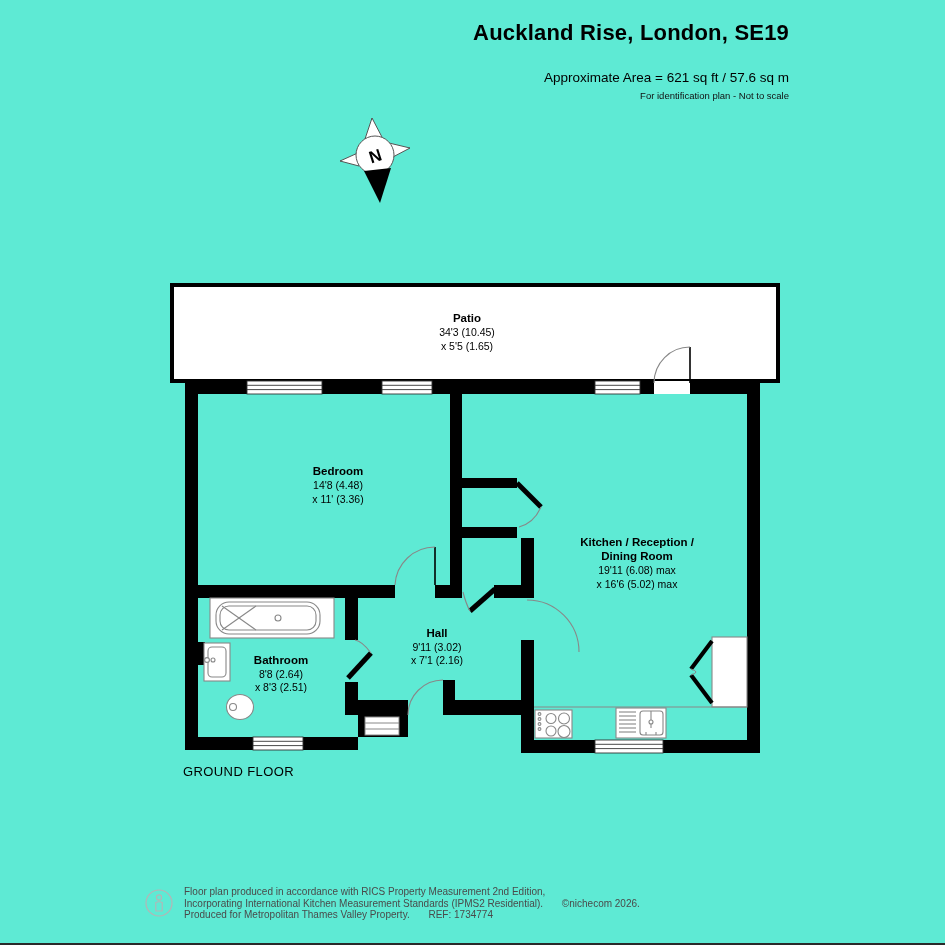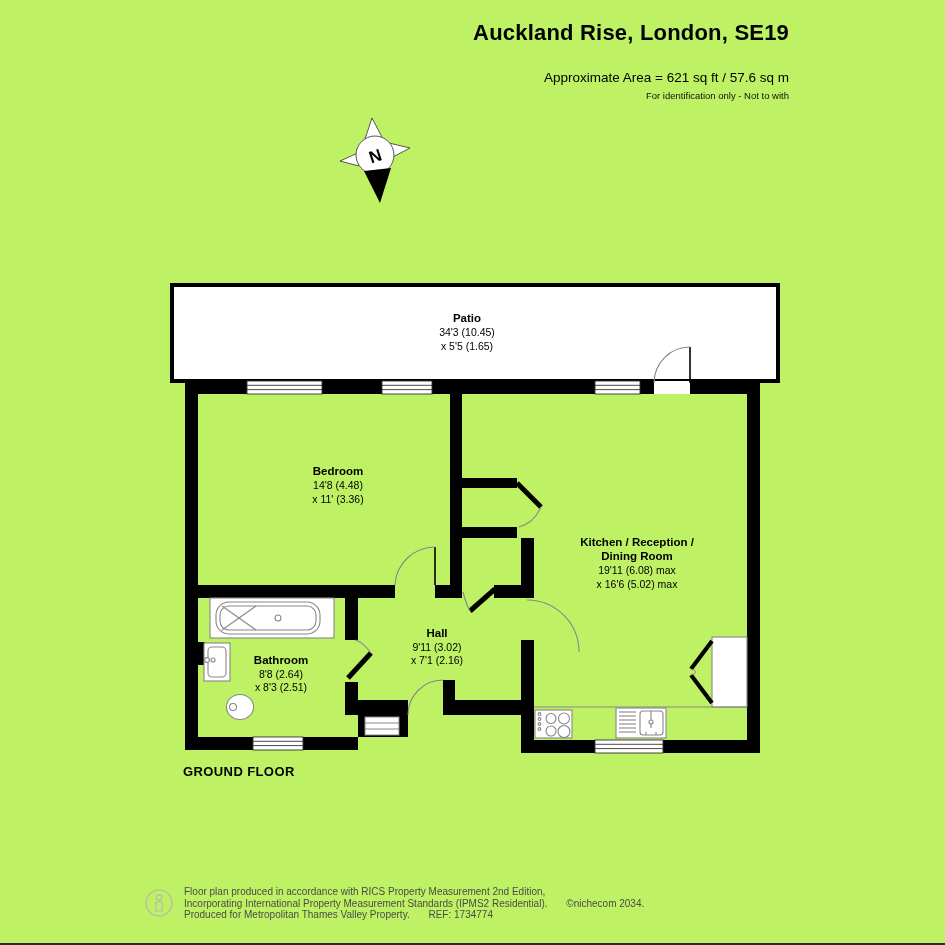--- a/index.html
+++ b/index.html
@@ -1,40 +1,40 @@
 <!DOCTYPE html>
 <html><head>
 <meta charset="utf-8">
 <style>
   html,body{margin:0;padding:0;background:#fff;}
-  .page{position:relative;width:945px;height:945px;background:#bef264;overflow:hidden;
+  .page{position:relative;width:945px;height:945px;background:#5eead4;overflow:hidden;
         font-family:"Liberation Sans", sans-serif;color:#000;}
   .header{position:absolute;top:20px;right:156px;text-align:right;}
   .header .title{font-size:22px;font-weight:bold;letter-spacing:0.2px;}
   .header .area{font-size:13.5px;margin-top:24px;}
   .header .disclaimer{font-size:9.5px;margin-top:5px;color:#111;}
-  .floor-label{position:absolute;left:183px;top:764px;font-size:13px;font-weight:bold;letter-spacing:0.4px;}
+  .floor-label{position:absolute;left:183px;top:764px;font-size:13px;font-weight:normal;letter-spacing:0.4px;}
   .footer{position:absolute;left:143px;top:886px;display:flex;align-items:center;gap:9px;color:#4a4a4a;}
   .footer .lines{font-size:10px;line-height:11.5px;white-space:nowrap;}
   .footer .gap{margin-left:16px;}
   .plan-svg{position:absolute;left:0;top:0;}
   .bottom-edge{position:absolute;left:0;bottom:0;width:100%;height:2px;background:#2a2a2a;}
   svg text{font-family:"Liberation Sans", sans-serif;}
   .room-name{font-size:11.5px;font-weight:bold;}
   .room-dim{font-size:10.5px;}
 </style>
 </head>
 <body>
 
 <div class="page">
 
   <div class="header">
     <div class="title">Auckland Rise, London, SE19</div>
     <div class="area">Approximate Area = 621 sq ft / 57.6 sq m</div>
-    <div class="disclaimer">For identification only - Not to with</div>
+    <div class="disclaimer">For identification plan - Not to scale</div>
   </div>
 
   <svg class="plan-svg" width="945" height="945" viewBox="0 0 945 945">
 
     <g stroke="#555" fill="none" stroke-width="1">
       <line x1="372" y1="118" x2="380" y2="198"></line>
       <line x1="340" y1="161" x2="410" y2="148"></line>
       <polygon points="372,118 364,142 383,139" fill="#fff"></polygon>
       <polygon points="410,148 389,143 391,158" fill="#fff"></polygon>
       <polygon points="340,161 360,152 359,166" fill="#fff"></polygon>
@@ -224,22 +224,22 @@
     <svg width="32" height="32" viewBox="0 0 32 32">
       <circle cx="16" cy="16" r="13" fill="none" stroke="#b5b5b5" stroke-width="1.2"></circle>
       <circle cx="16" cy="10.5" r="2.6" fill="none" stroke="#b5b5b5" stroke-width="1.1"></circle>
       <path d="M 12.8,15.5 q 3.2,-1.6 6.4,0 l 0,8.5 l -6.4,0 z" fill="none" stroke="#b5b5b5" stroke-width="1.1"></path>
     </svg>
     <div class="lines">
       <div>
         <span>Floor plan produced in accordance with RICS Property Measurement 2nd Edition,</span>
       </div>
       <div>
-        <span>Incorporating International Property Measurement Standards (IPMS2 Residential).</span>
-        <span class="gap">©nichecom 2034.</span>
+        <span>Incorporating International Kitchen Measurement Standards (IPMS2 Residential).</span>
+        <span class="gap">©nichecom 2026.</span>
       </div>
       <div>
         <span>Produced for Metropolitan Thames Valley Property.</span>
         <span class="gap">REF: 1734774</span>
       </div>
     </div>
   </div>
 
   <div class="bottom-edge"></div>
 </div>

